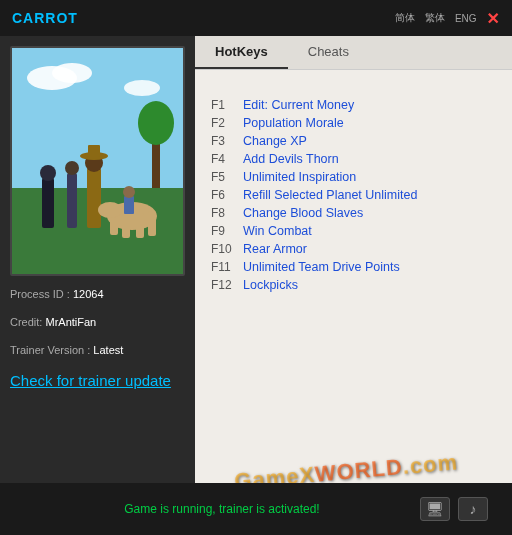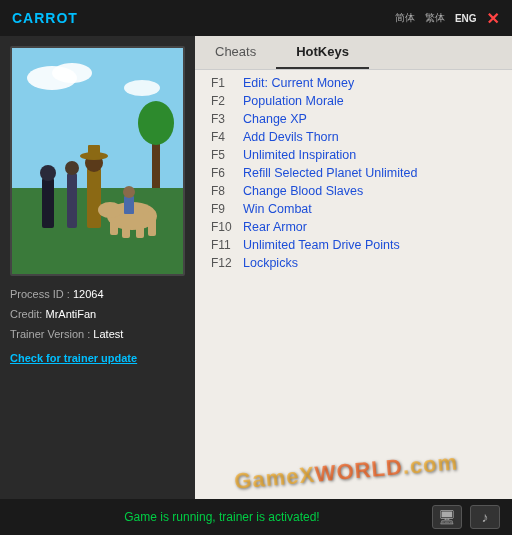--- a/index.html
+++ b/index.html
@@ -39,22 +39,22 @@
     }
     .lang-btn {
       color: #aaa;
       font-size: 10px;
       cursor: pointer;
       background: none;
       border: none;
       font-family: Arial, sans-serif;
     }
     .lang-btn.active {
-      color: #e5e5e5;
-      font-weight: bold;
+      color: #a3a3a3;
+      font-weight: normal;
     }
     #close-btn {
       color: #ff4444;
       font-size: 16px;
       font-weight: bold;
       cursor: pointer;
       background: none;
       border: none;
       font-family: Arial, sans-serif;
     }
@@ -90,38 +90,37 @@
       font-weight: 900;
       color: white;
       text-shadow: 2px 2px 4px rgba(0,0,0,0.8);
       font-style: italic;
     }
 
     #info-section {
       margin-top: 12px;
       display: flex;
       flex-direction: column;
-      gap: 8px;
+      gap: 16px;
     }
     .info-row {
       color: #ccc;
       font-size: 11px;
     }
     .info-label {
       color: #aaa;
     }
     .info-value {
       color: #fff;
     }
     #update-link {
       color: #00bfff;
-      font-size: 11px;
+      font-size: 15px;
       cursor: pointer;
       text-decoration: underline;
-      font-weight: bold;
     }
 
     
     #right-panel {
       flex: 1;
       background: #f0ede8;
       display: flex;
       flex-direction: column;
     }
 
@@ -140,21 +139,21 @@
     }
     .tab.active {
       color: #222;
       border-bottom: 2px solid #333;
       font-weight: bold;
     }
 
     
     #hotkeys-list {
       flex: 1;
-      padding: 4px 16px;
+      padding: 26px 16px;
       overflow-y: auto;
     }
     .hotkey-row {
       display: flex;
       align-items: baseline;
       padding: 2px 0;
       font-size: 12.5px;
       color: #333;
     }
     .hotkey-key {
@@ -173,22 +172,22 @@
       font-size: 12.5px;
       color: #333;
       border-top: 1px solid #ddd;
     }
 
     
     #status-bar {
       display: flex;
       align-items: center;
       background: #1a1a1a;
-      height: 36px;
-      padding: 0 12px;
+      height: 52px;
+      padding: 0 24px;
       position: absolute;
       bottom: 0;
       left: 0;
       right: 0;
     }
     #status-text {
       color: #00cc44;
       font-size: 12px;
       flex: 1;
       text-align: center;
@@ -304,22 +303,22 @@
       </div>
       <div>
         <a id="update-link" href="#">Check for trainer update</a>
       </div>
     </div>
   </div>
 
   <div id="right-panel">
 
     <div id="tabs">
+      <div class="tab active">HotKeys</div>
       <div class="tab">Cheats</div>
-      <div class="tab active">HotKeys</div>
     </div>
 
     <div id="hotkeys-list">
     <div class="hotkey-row">
           <span class="hotkey-key">F1</span>
           <span class="hotkey-desc">Edit: Current Money</span>
         </div>
         <div class="hotkey-row">
           <span class="hotkey-key">F2</span>
           <span class="hotkey-desc">Population Morale</span>

